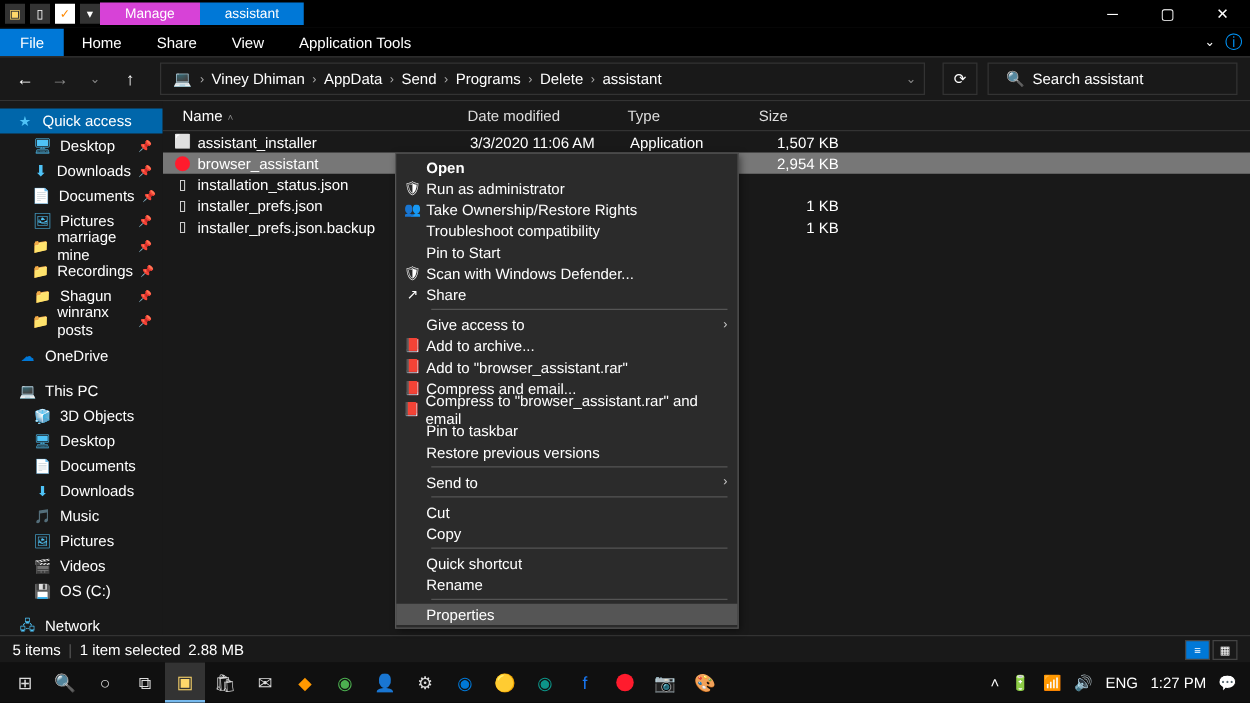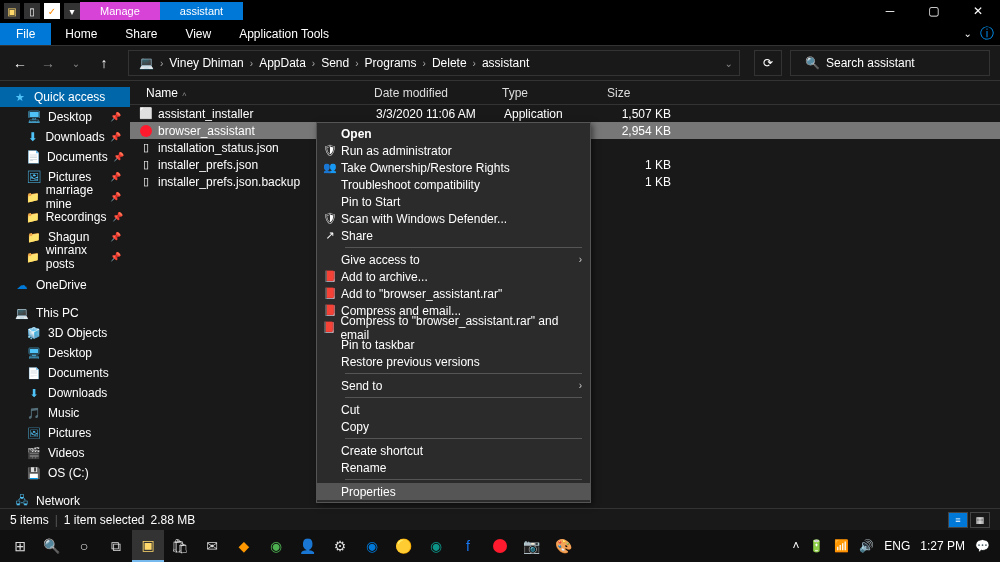--- a/index.html
+++ b/index.html
@@ -367,21 +367,21 @@
       <span class="ctx-icon"></span>
       <span class="ctx-label">Cut</span>
     </div>
     <div class="ctx-item">
       <span class="ctx-icon"></span>
       <span class="ctx-label">Copy</span>
     </div>
     <div class="ctx-sep"></div>
     <div class="ctx-item">
       <span class="ctx-icon"></span>
-      <span class="ctx-label">Create shortcut</span>
+      <span class="ctx-label">Quick shortcut</span>
     </div>
     <div class="ctx-item">
       <span class="ctx-icon"></span>
       <span class="ctx-label">Rename</span>
     </div>
     <div class="ctx-sep"></div>
     <div class="ctx-item hover">
       <span class="ctx-icon"></span>
       <span class="ctx-label">Properties</span>
     </div>

